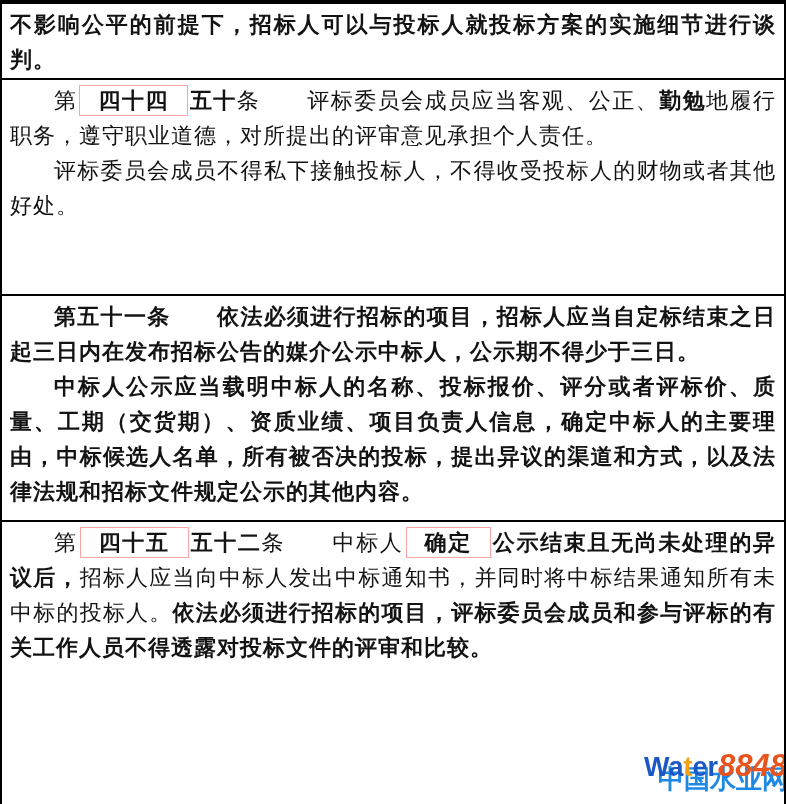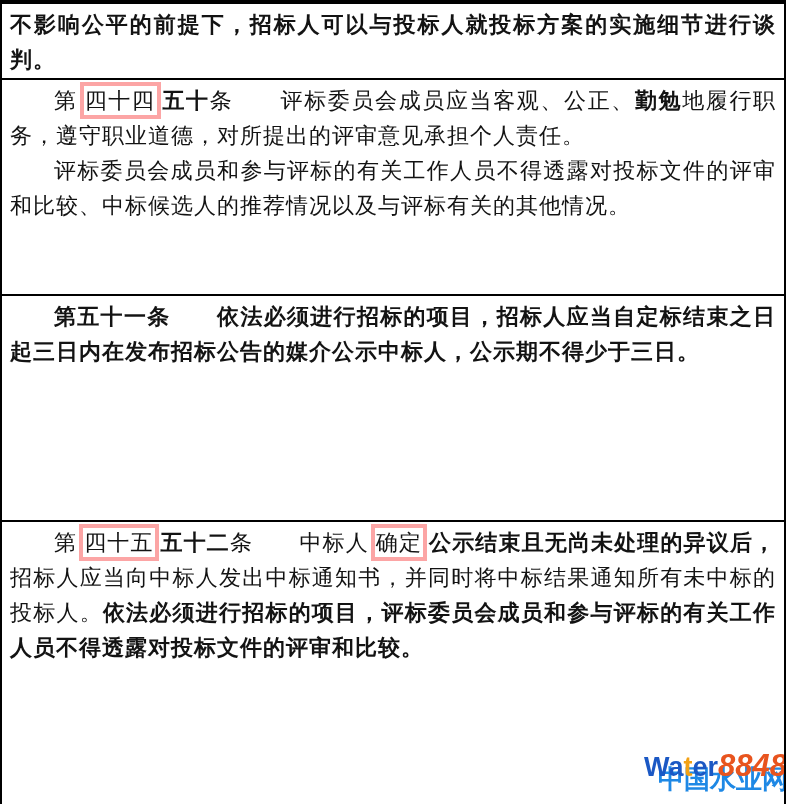--- a/index.html
+++ b/index.html
@@ -28,23 +28,23 @@
   }
   .r0{height:76px;}
   .r1{height:216px;}
   .r2{height:226px;}
   .r3{height:181px;border-bottom:none;}
   p{margin:0;line-height:35px;text-align:justify;}
   p.ind{text-indent:44px;}
   .song{font-family:"Liberation Serif",serif;font-weight:400;}
   .hei{font-family:"Liberation Sans",sans-serif;font-weight:700;}
   .box{
-    font-family:"Liberation Serif",serif;font-weight:400;
-    border:4px solid #fca5a5;
-    padding:2px 1px;
+    font-family:"Liberation Serif",serif;font-weight:700;
+    border:1px solid #fca5a5;
+    padding:2px 18px;
     margin:0 2px;
   }
   
   .wm-cn{
     position:absolute;left:656px;top:762px;z-index:0;
     font-family:"Liberation Sans",sans-serif;font-weight:700;
     font-size:26px;letter-spacing:0;white-space:nowrap;line-height:1;
   }
   .wm-logo{
     position:absolute;left:642px;top:746px;z-index:2;
@@ -58,24 +58,25 @@
 </head>
 <body>
 
 <div class="doc">
   <div id="rows">
       <div class="row r0">
         <p><span class="hei">不影响公平的前提下，招标人可以与投标人就投标方案的实施细节进行谈判。</span></p>
       </div>
       <div class="row r1">
         <p class="ind"><span class="song">第</span><span class="box">四十四</span><span class="hei">五十</span><span class="song">条　　评标委员会成员应当客观、公正、</span><span class="hei">勤勉</span><span class="song">地履行职务，遵守职业道德，对所提出的评审意见承担个人责任。</span></p>
-        <p class="ind"><span class="song">评标委员会成员和参与评标的有关工作人员不得透露对投标文件的评审和比较、中标候选人的推荐情况以及与评标有关的其他情况。</span></p>
+        <p class="ind"><span class="song">评标委员会成员不得私下接触投标人，不得收受投标人的财物或者其他好处。</span></p>
       </div>
       <div class="row r2">
         <p class="ind"><span class="hei">第五十一条　　依法必须进行招标的项目，招标人应当自定标结束之日起三日内在发布招标公告的媒介公示中标人，公示期不得少于三日。</span></p>
+        <p class="ind"><span class="hei">中标人公示应当载明中标人的名称、投标报价、评分或者评标价、质量、工期（交货期）、资质业绩、项目负责人信息，确定中标人的主要理由，中标候选人名单，所有被否决的投标，提出异议的渠道和方式，以及法律法规和招标文件规定公示的其他内容。</span></p>
       </div>
       <div class="row r3">
         <p class="ind"><span class="song">第</span><span class="box">四十五</span><span class="hei">五十二</span><span class="song">条　　中标人</span><span class="box">确定</span><span class="hei">公示结束且无尚未处理的异议后，</span><span class="song">招标人应当向中标人发出中标通知书，并同时将中标结果通知所有未中标的投标人。</span><span class="hei">依法必须进行招标的项目，评标委员会成员和参与评标的有关工作人员不得透露对投标文件的评审和比较。</span></p>
       </div>
     </div>
 
   <div class="wm-cn" style="color: rgb(30, 136, 229);">中国水业网</div>
 
   <div class="wm-logo">
     <span class="word" id="wm-word"><span style="color: rgb(27, 88, 196);">W</span><span style="color: rgb(27, 88, 196);">a</span><span style="color: rgb(242, 161, 21);">t</span><span style="color: rgb(27, 88, 196);">e</span><span style="color: rgb(27, 88, 196);">r</span></span><span class="num" id="wm-num" style="color: rgb(232, 84, 30);">8848</span><span class="tld" id="wm-tld" style="color: rgb(229, 57, 53);">.com</span>

